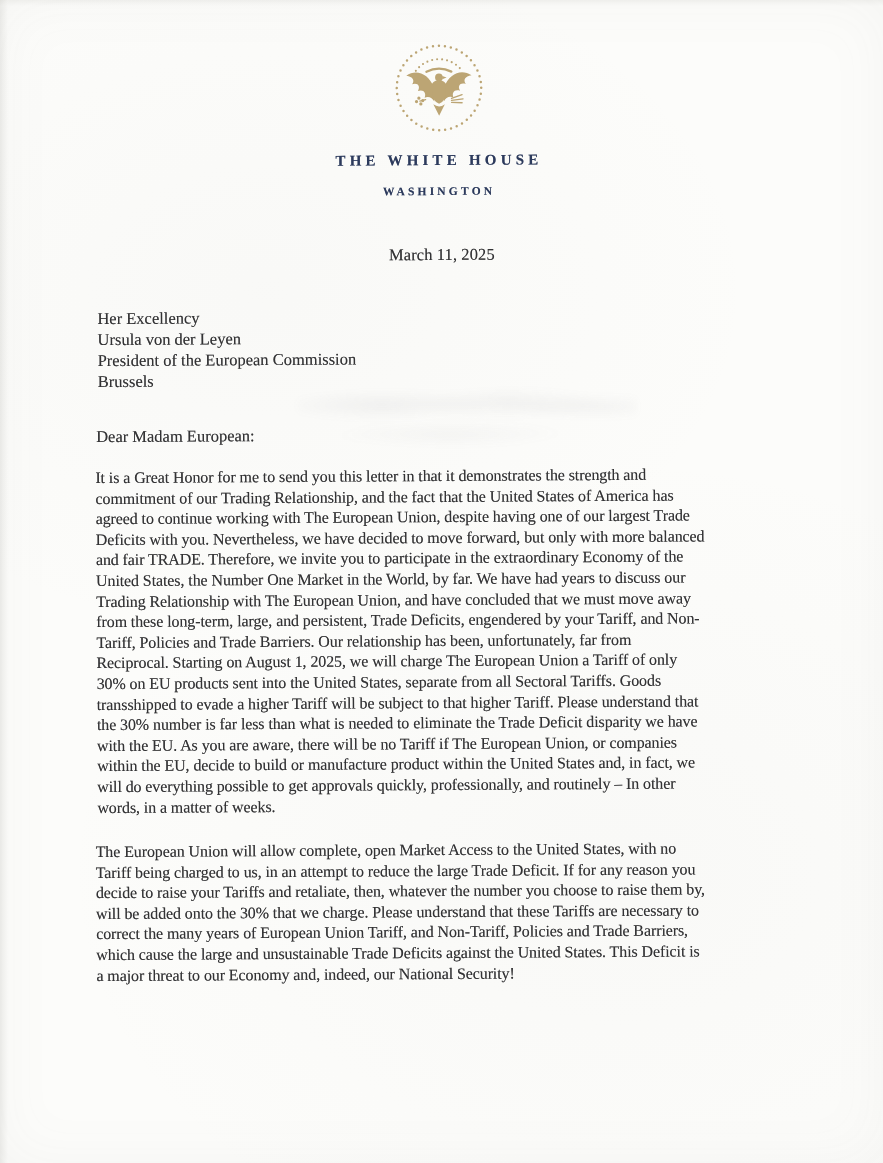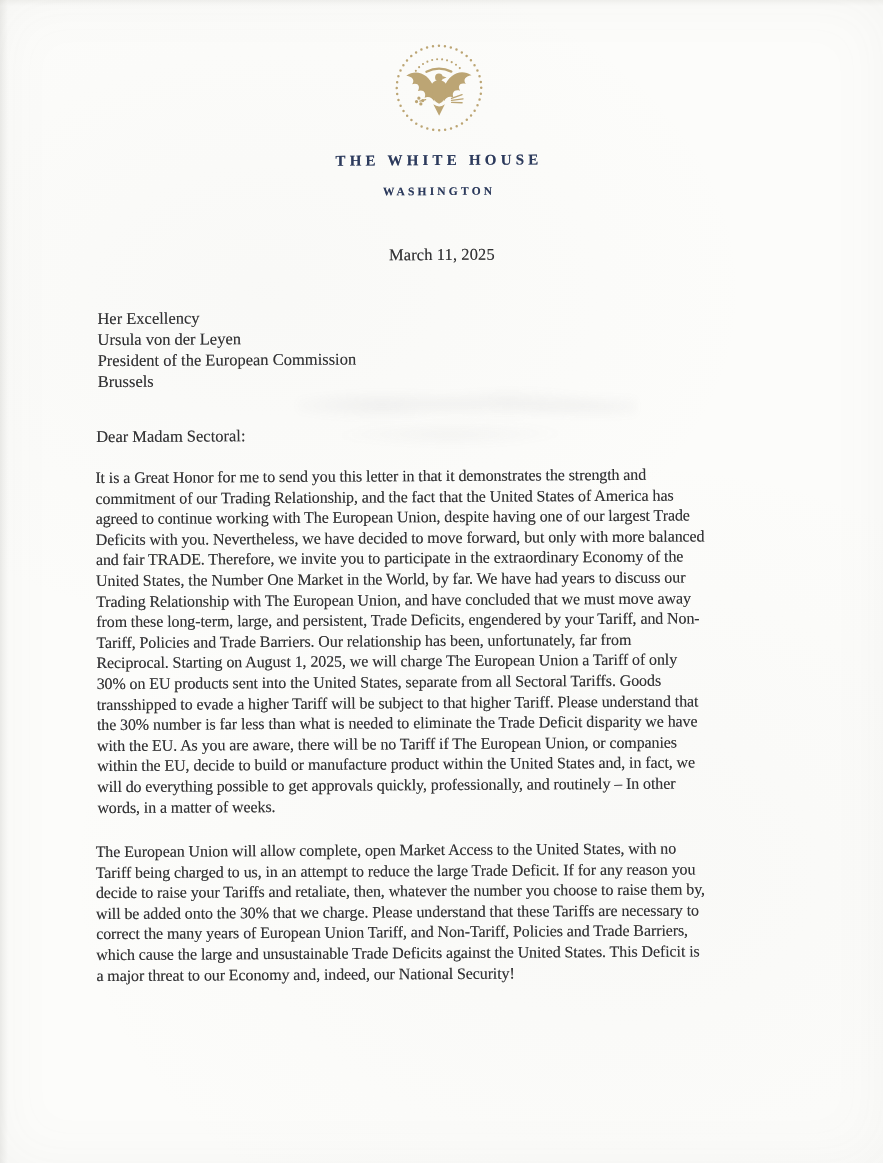--- a/index.html
+++ b/index.html
@@ -163,21 +163,21 @@
 
     <div class="recipient">
       <div>Her Excellency</div>
       <div>Ursula von der Leyen</div>
       <div>President of the European Commission</div>
       <div>Brussels</div>
     </div>
 
     <div class="bleed-through"></div>
 
-    <div class="salutation">Dear Madam Sectoral:</div>
+    <div class="salutation">Dear Madam European:</div>
 
     <div class="body-paragraph para-1">It is a Great Honor for me to send you this letter in that it demonstrates the strength and
 commitment of our Trading Relationship, and the fact that the United States of America has
 agreed to continue working with The European Union, despite having one of our largest Trade
 Deficits with you. Nevertheless, we have decided to move forward, but only with more balanced
 and fair TRADE. Therefore, we invite you to participate in the extraordinary Economy of the
 United States, the Number One Market in the World, by far. We have had years to discuss our
 Trading Relationship with The European Union, and have concluded that we must move away
 from these long-term, large, and persistent, Trade Deficits, engendered by your Tariff, and Non-
 Tariff, Policies and Trade Barriers. Our relationship has been, unfortunately, far from

